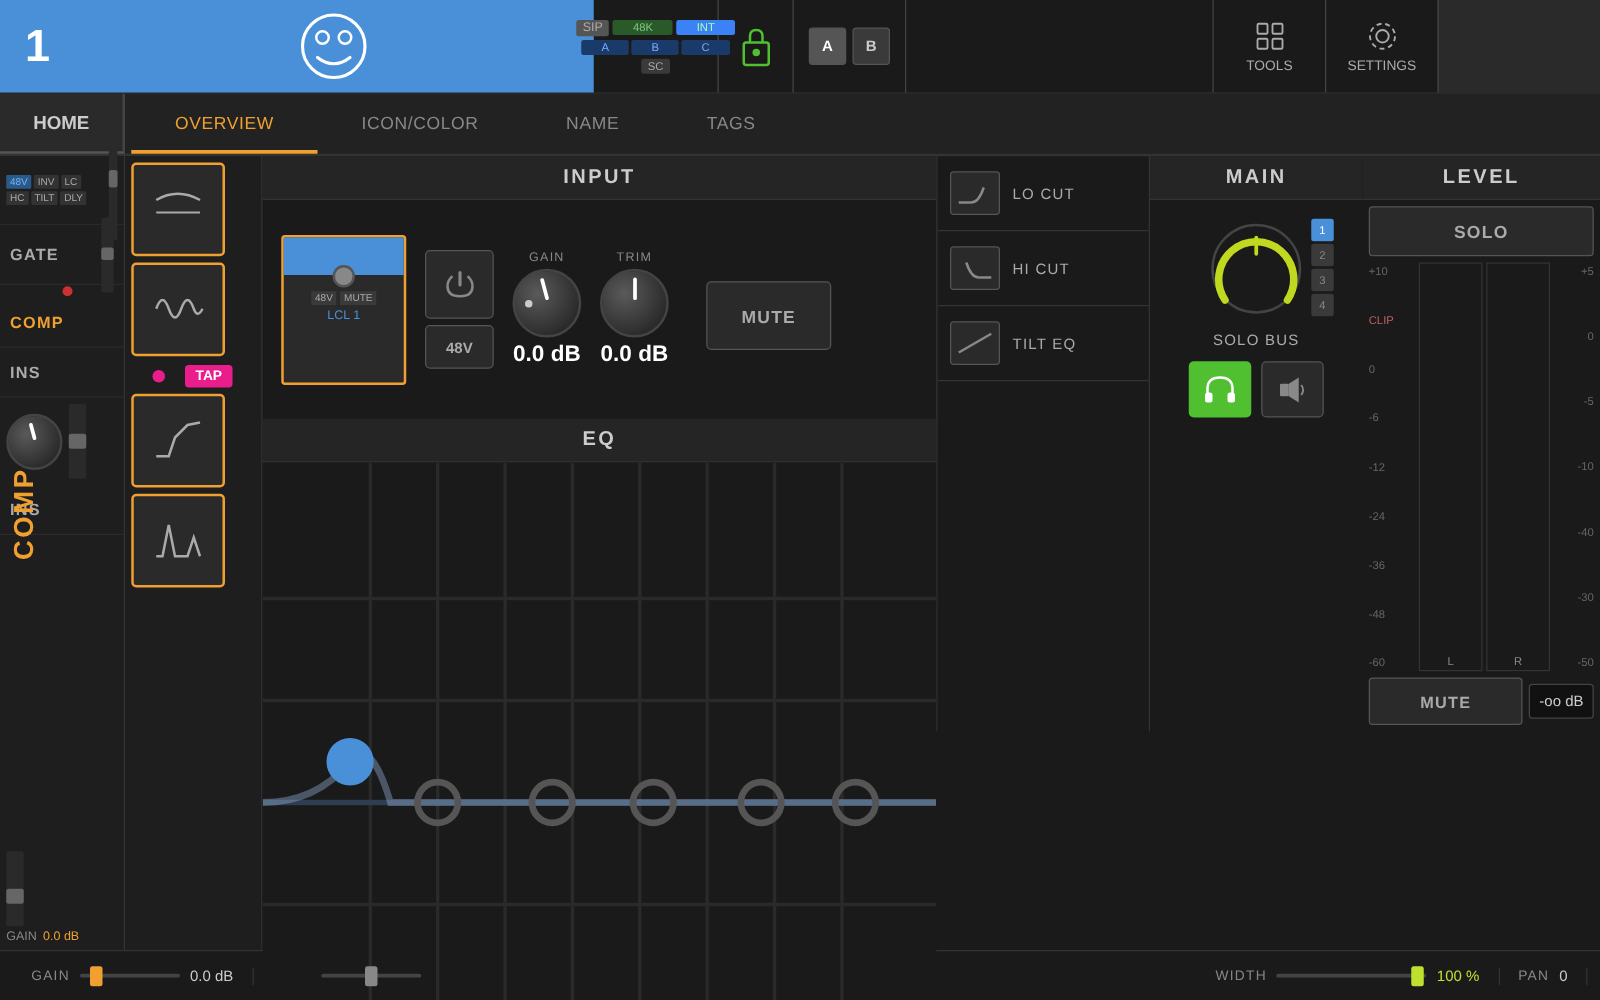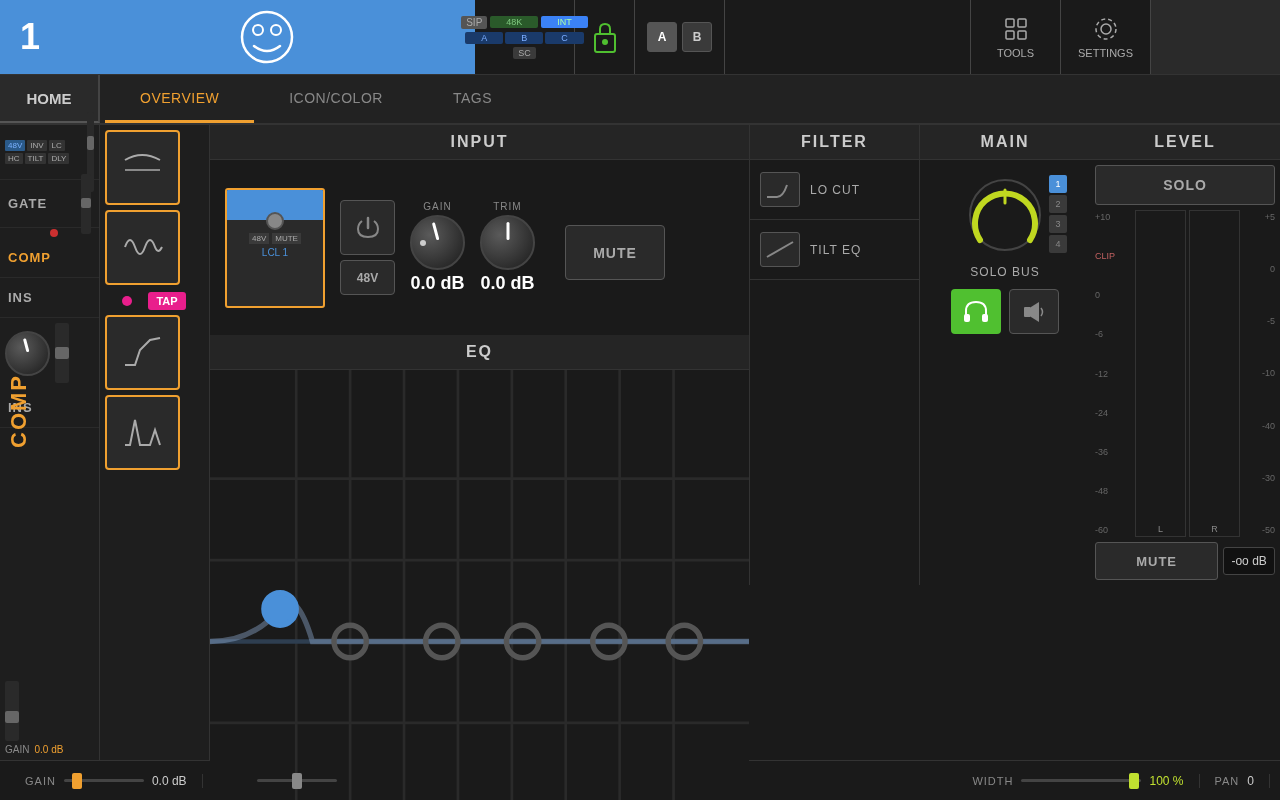--- a/index.html
+++ b/index.html
@@ -799,20 +799,21 @@
     <span class="tool-label">SETTINGS</span>
   </div>
   <div class="right-end"></div>
 </div>
 
 <div class="nav-bar">
   <div class="home-btn">HOME</div>
   <div class="nav-tabs">
     <div class="nav-tab active">OVERVIEW</div>
     <div class="nav-tab">ICON/COLOR</div>
+    <div class="nav-tab">NAME</div>
     <div class="nav-tab">TAGS</div>
   </div>
 </div>
 
 <div class="main-layout">
 
   <div class="left-sidebar">
     <div class="sidebar-row" style="height:55px;">
       <div class="tiny-badges">
         <span class="tiny-badge active">48V</span>
@@ -980,28 +981,35 @@
               <circle cx="43" cy="50" r="3" fill="none" stroke="#555" stroke-width="1"></circle>
               <circle cx="58" cy="50" r="3" fill="none" stroke="#555" stroke-width="1"></circle>
               <circle cx="74" cy="50" r="3" fill="none" stroke="#555" stroke-width="1"></circle>
               <circle cx="88" cy="50" r="3" fill="none" stroke="#555" stroke-width="1"></circle>
             </svg>
           </div>
         </div>
       </div>
 
       <div class="filter-section">
-        <div class="section-header">FILTER</div>
         <div class="filter-btn">
           <div class="filter-icon">
             <svg width="30" height="25" viewBox="0 0 30 25">
               <path d="M 2 20 L 12 20 Q 18 20 22 8" fill="none" stroke="#888" stroke-width="2"></path>
             </svg>
           </div>
           <span class="filter-name">LO CUT</span>
+        </div>
+        <div class="filter-btn">
+          <div class="filter-icon">
+            <svg width="30" height="25" viewBox="0 0 30 25">
+              <path d="M 8 8 Q 12 20 18 20 L 28 20" fill="none" stroke="#888" stroke-width="2"></path>
+            </svg>
+          </div>
+          <span class="filter-name">HI CUT</span>
         </div>
         <div class="filter-btn">
           <div class="filter-icon">
             <svg width="30" height="25" viewBox="0 0 30 25">
               <line x1="2" y1="20" x2="28" y2="5" stroke="#888" stroke-width="2"></line>
             </svg>
           </div>
           <span class="filter-name">TILT EQ</span>
         </div>
       </div>

